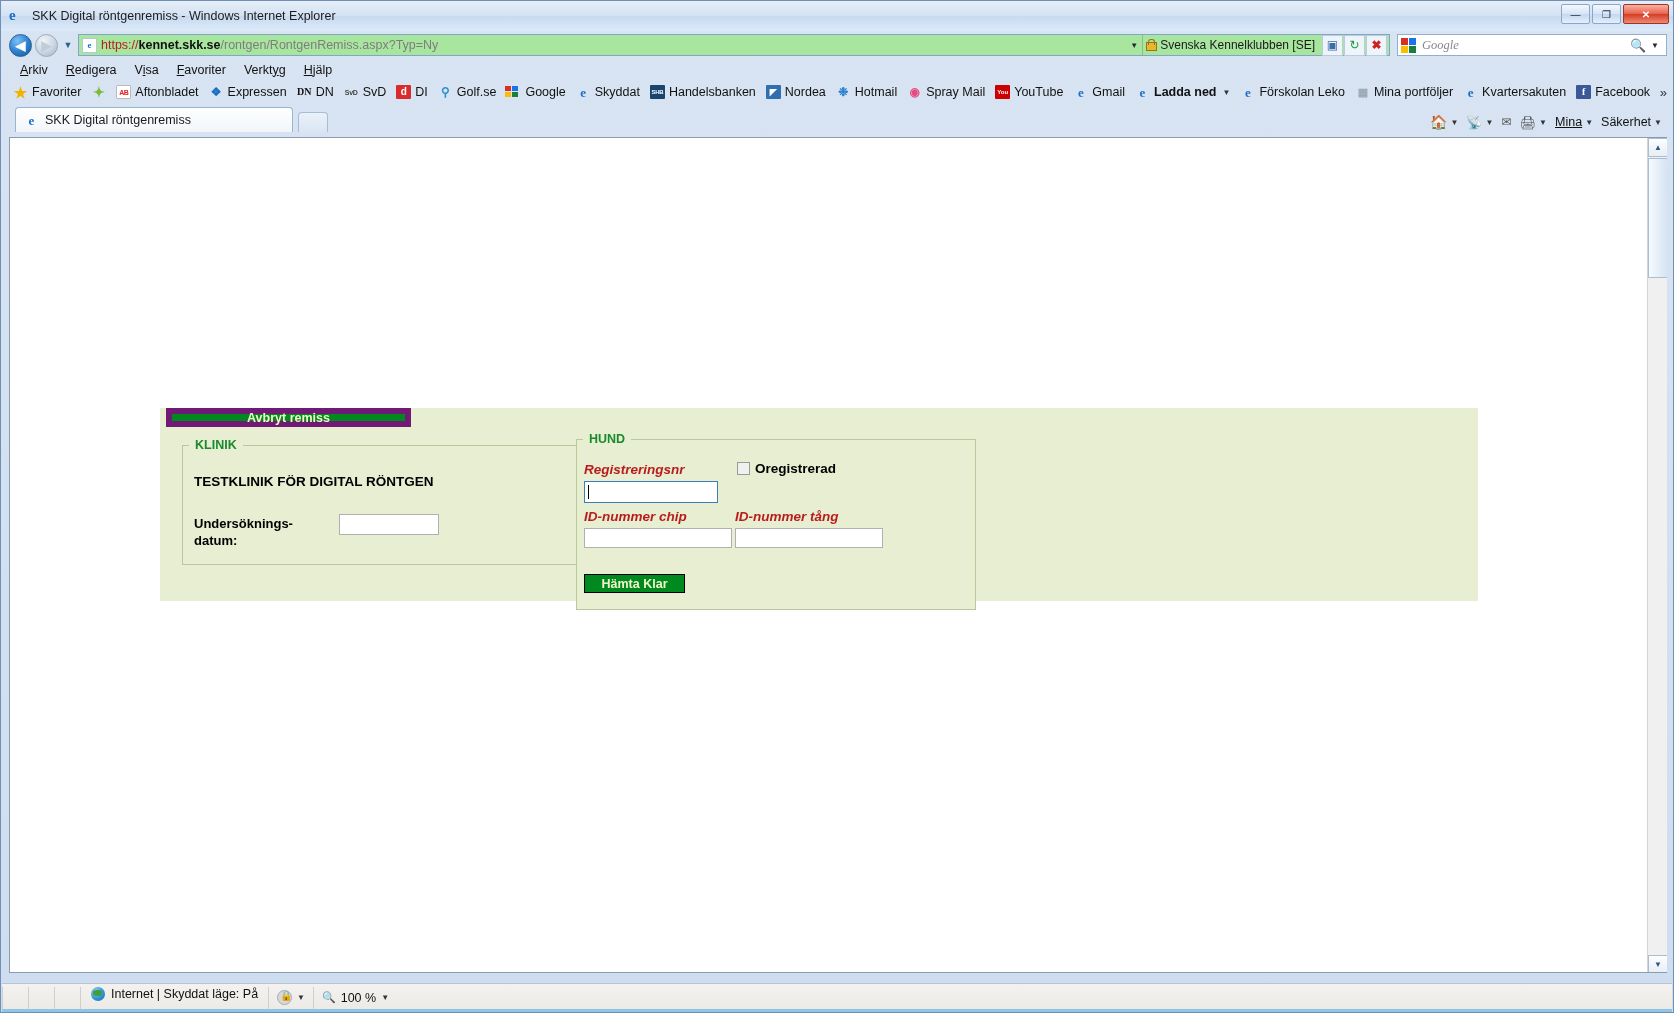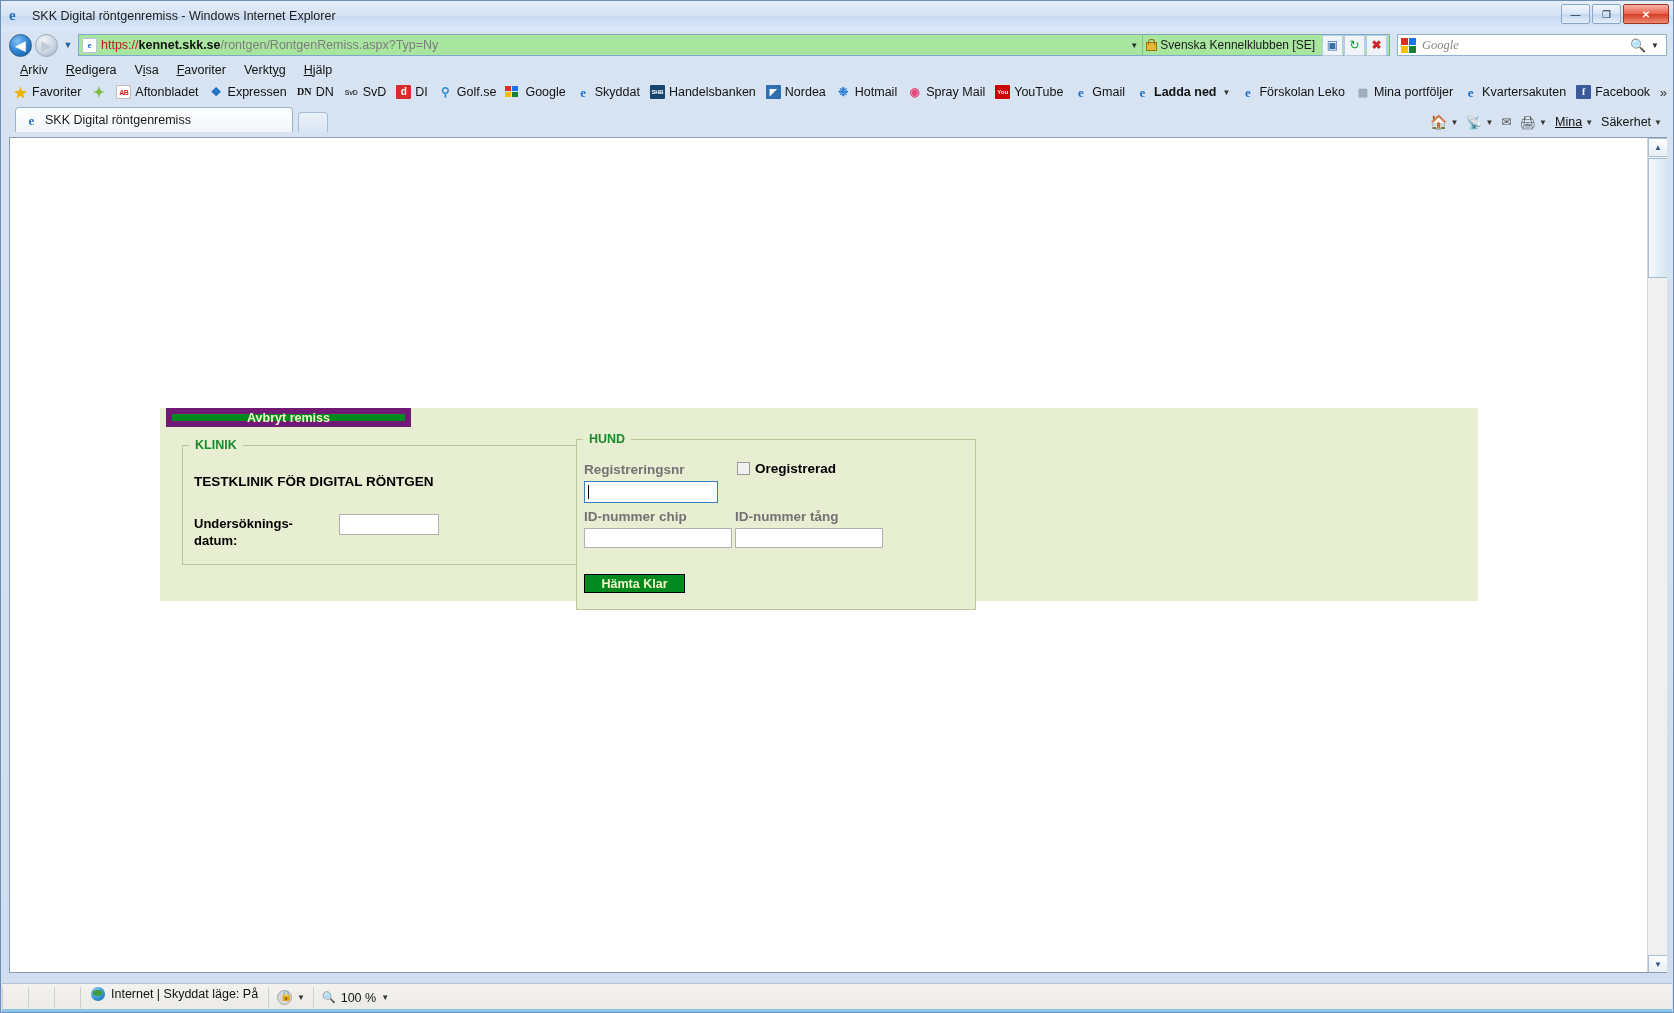--- a/index.html
+++ b/index.html
@@ -307,22 +307,23 @@
     position: absolute; left: 156px; top: 62px;
     width: 100px; height: 21px;
     background: #ffffff; border: 1px solid #b0b0b0;
   }
 
   #hund-fs {
     position: absolute; left: 400px; top: 8px;
     width: 400px; height: 178px;
   }
   #hund-fs .lbl {
-    position: absolute; font-size: 13.5px; font-weight: bold; color: #737373;
+    position: absolute; font-size: 13.5px; font-weight: bold; color: #b91c1c;
     white-space: nowrap;
+    font-style: italic;
   }
   #lbl-regnr { left: 7px; top: 16px; }
   #lbl-chip  { left: 7px; top: 63px; }
   #lbl-tang  { left: 158px; top: 63px; }
   #inp-regnr {
     position: absolute; left: 7px; top: 35px;
     width: 134px; height: 22px;
     background: #ffffff; border: 1px solid #3b7fb8;
     display: flex; align-items: center; padding-left: 3px;
   }

